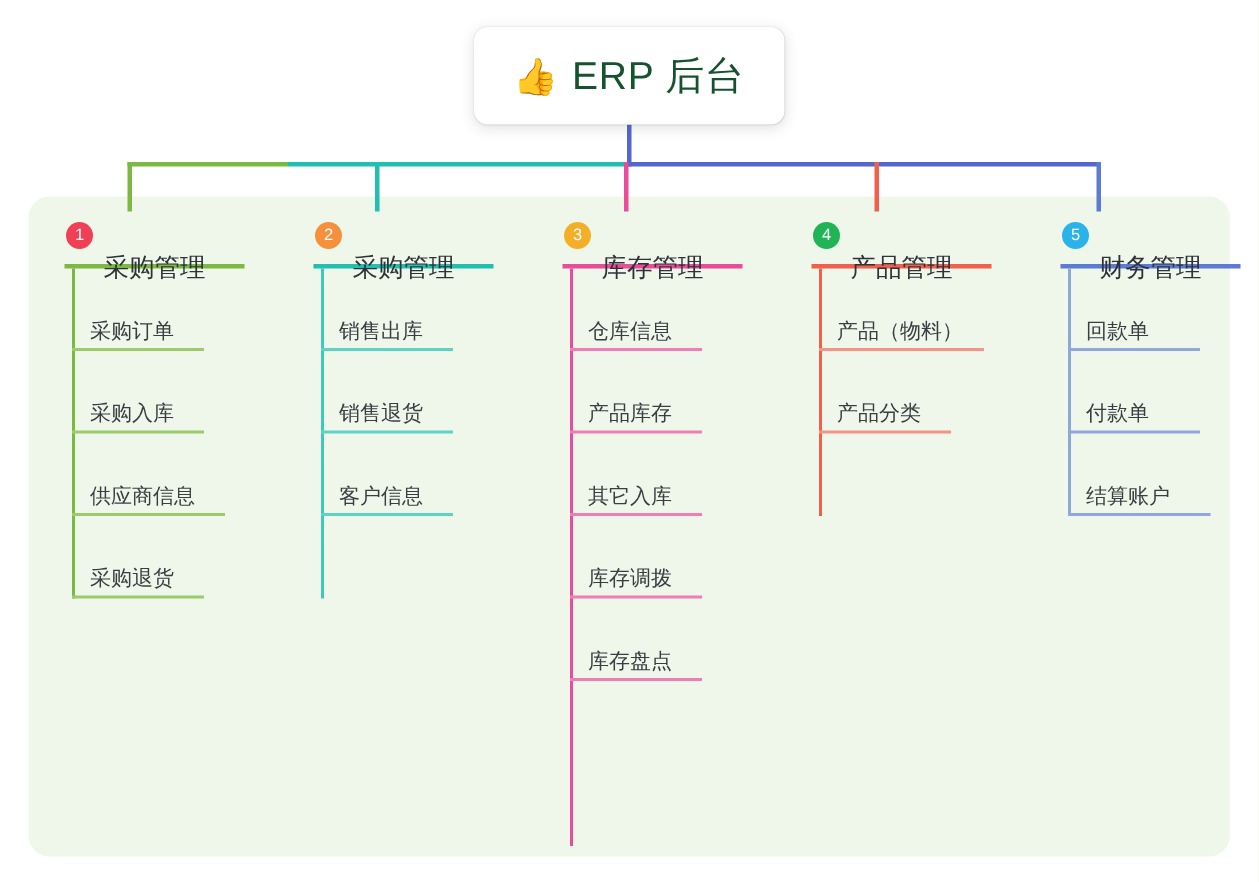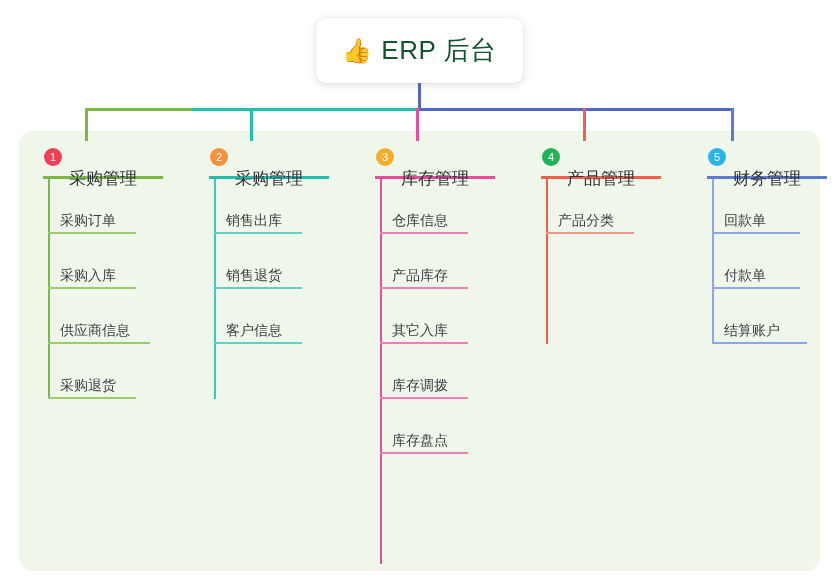--- a/index.html
+++ b/index.html
@@ -248,20 +248,24 @@
 
   <div class="column" style="left:524px; width:180px;">
     <div class="col-head">
       <span class="badge" style="background:#21b457;">4</span>
       <span class="col-title">产品管理</span>
     </div>
     <div class="col-rule" style="background:#f0604d; width:120px; margin-left:17px;"></div>
     <div class="leaves">
       <div class="spine" style="height:165px; background:#f0604d;"></div>
       <div class="leaf">
+        <span class="leaf-text">产品（物料）</span>
+        <span class="leaf-rule" style="width:110px; background:#f79385;"></span>
+      </div>
+      <div class="leaf">
         <span class="leaf-text">产品分类</span>
         <span class="leaf-rule" style="width:88px; background:#f79385;"></span>
       </div>
     </div>
   </div>
 
   <div class="column" style="left:690px; width:160px;">
     <div class="col-head">
       <span class="badge" style="background:#29b3e8;">5</span>
       <span class="col-title">财务管理</span>

